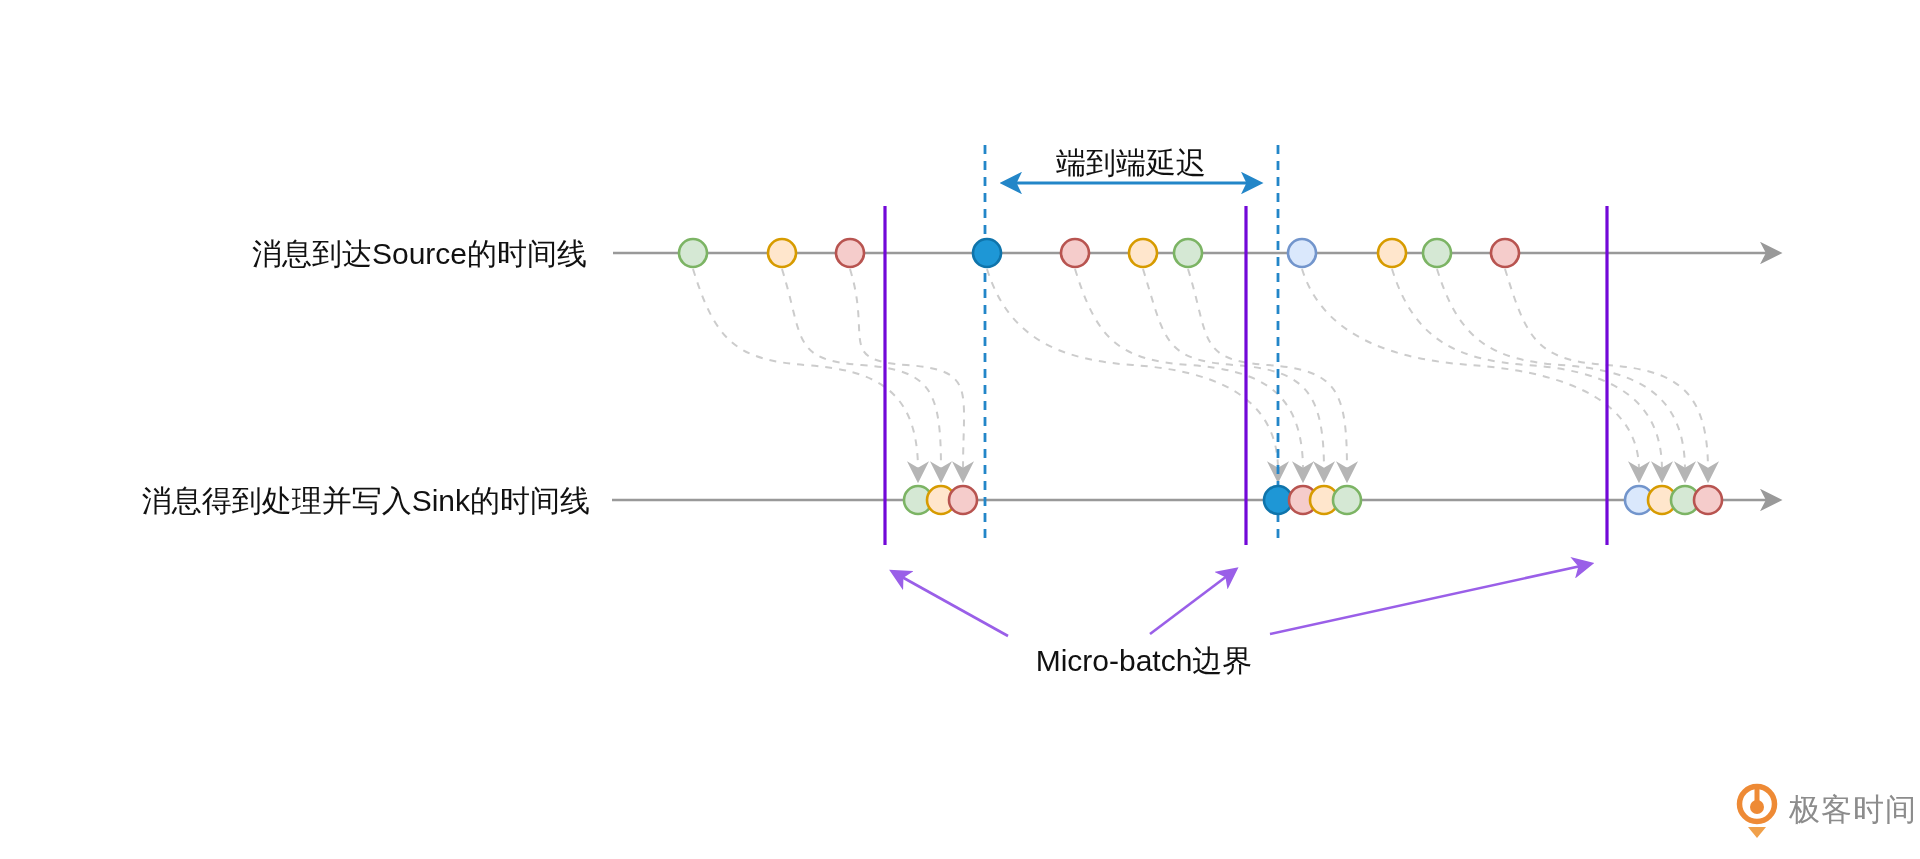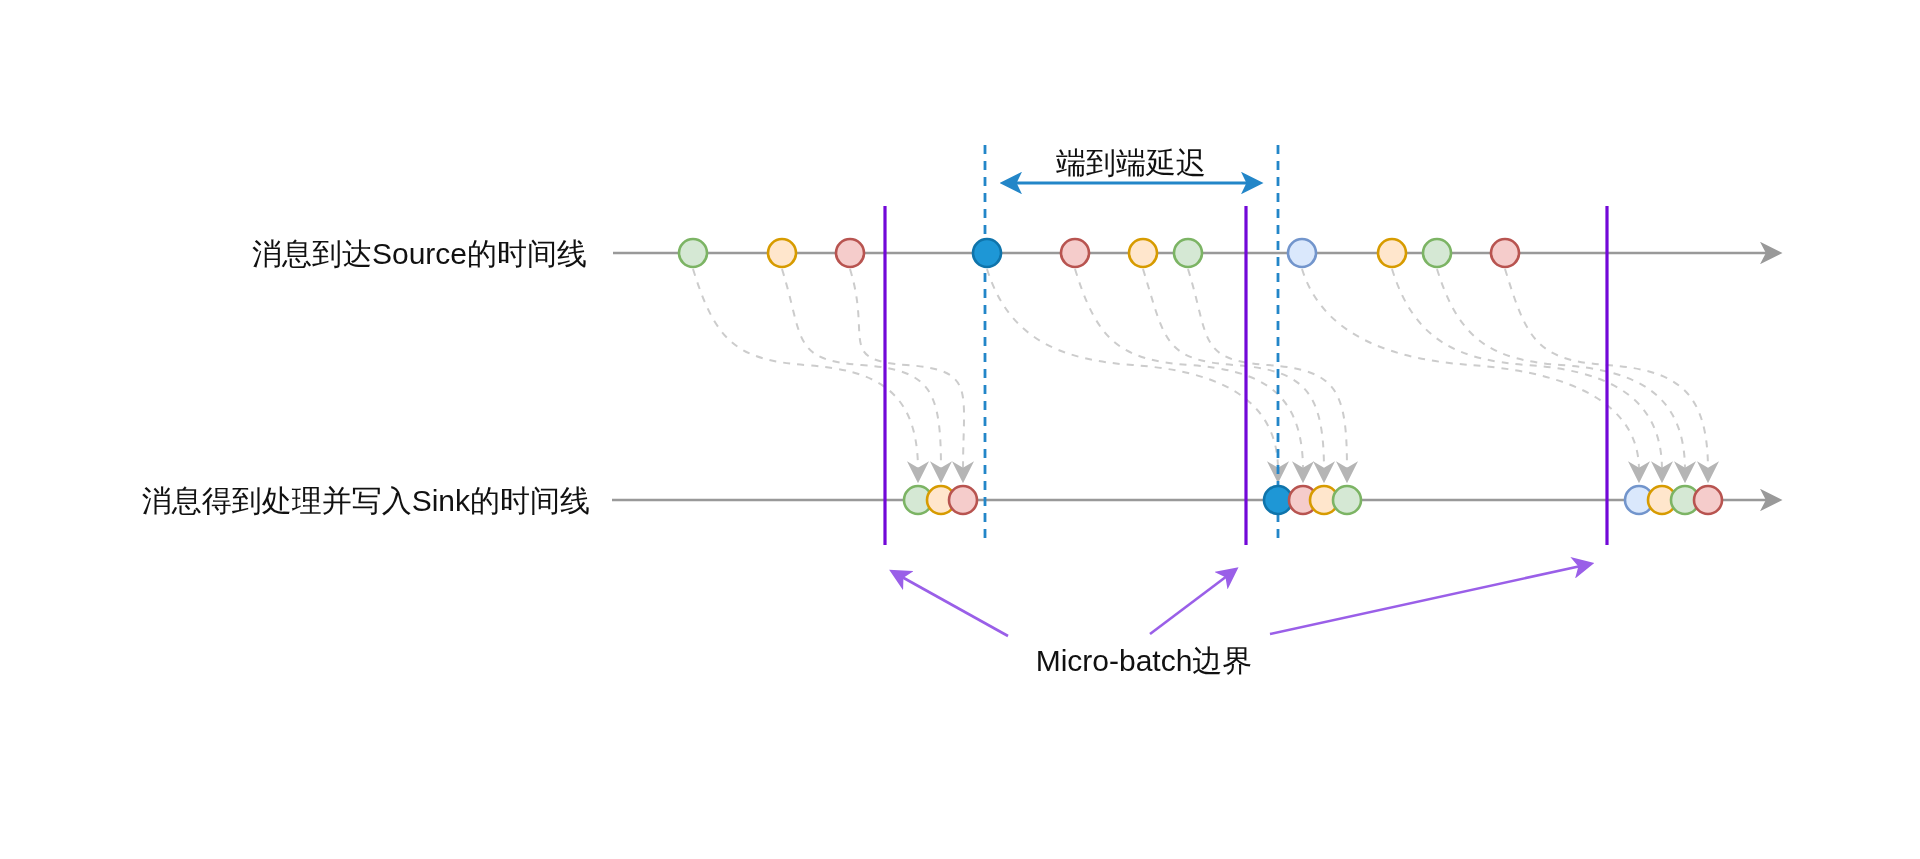--- a/index.html
+++ b/index.html
@@ -87,13 +87,22 @@
         <line x1="1150" y1="634" x2="1235" y2="570" stroke="#9a5fe8" stroke-width="2.6" marker-end="url(#mPurple)"></line>
         <line x1="1270" y1="634" x2="1590" y2="564" stroke="#9a5fe8" stroke-width="2.6" marker-end="url(#mPurple)"></line>
       </g>
 
     <text class="axis-label" x="587" y="264" text-anchor="end">消息到达Source的时间线</text>
     <text class="axis-label" x="590" y="511" text-anchor="end">消息得到处理并写入Sink的时间线</text>
     <text class="anno-label" x="1131" y="173" text-anchor="middle">端到端延迟</text>
     <text class="anno-label" x="1144" y="671" text-anchor="middle">Micro-batch边界</text>
   </svg>
 
+  <div class="logo">
+    <svg width="48" height="58" viewBox="0 0 48 58">
+      <circle cx="24" cy="23" r="17.5" fill="none" stroke="#ee8a35" stroke-width="5.5"></circle>
+      <circle cx="24" cy="26" r="7" fill="#ee8a35"></circle>
+      <path d="M24 9 L24 26" stroke="#ee8a35" stroke-width="5" stroke-linecap="round"></path>
+      <polygon points="15,46 33,46 24,57" fill="#f0a04a"></polygon>
+    </svg>
+    <span class="logo-text">极客时间</span>
+  </div>
 </div>
 
 </body></html>

